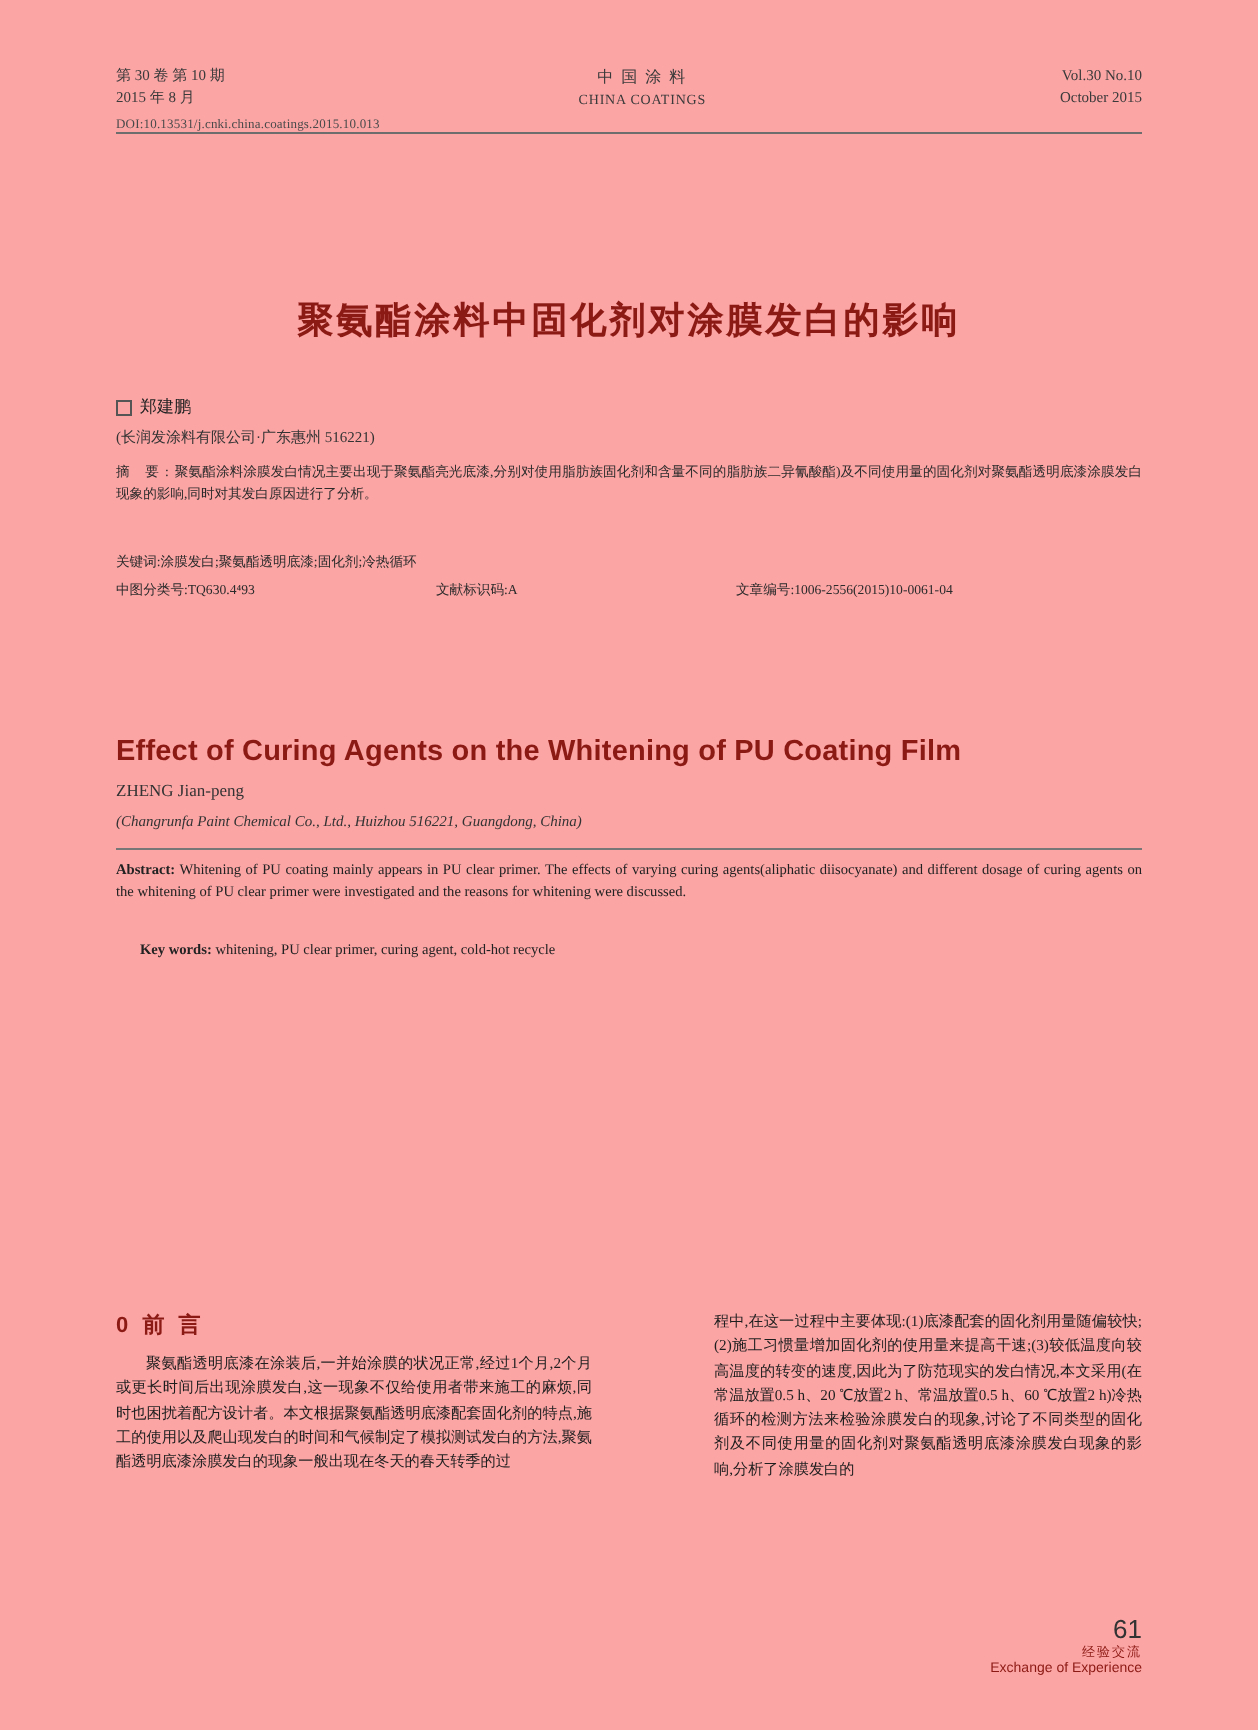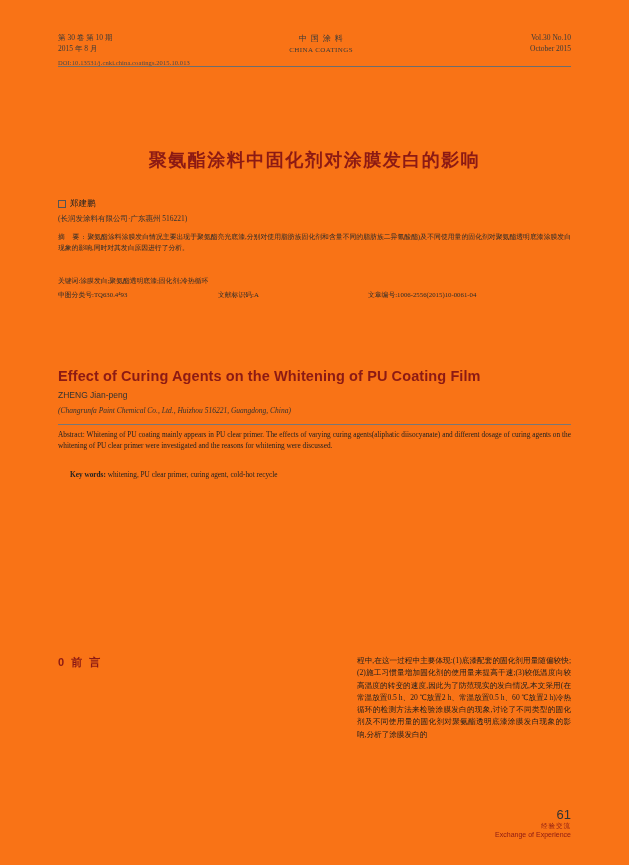--- a/index.html
+++ b/index.html
@@ -7,21 +7,21 @@
     padding: 0;
     background: #b8b8b8;
   }
   body {
     font-family: "Liberation Serif", serif;
   }
   .page {
     position: relative;
     width: 629px;
     height: 865px;
-    background: #f97316;
+    background: #fca5a5;
     overflow: hidden;
     box-sizing: border-box;
   }
 
   
   .header {
     position: absolute;
     left: 58px;
     top: 33px;
     width: 513px;
@@ -133,21 +133,21 @@
     font-weight: bold;
     font-size: 14.5px;
     color: #8c1a14;
     letter-spacing: 0.1px;
   }
   .author-en {
     position: absolute;
     left: 58px;
     top: 390px;
     width: 513px;
-    font-family: Liberation Sans, sans-serif;
+    font-family: Liberation Serif, serif;
     font-size: 8.5px;
     color: #333;
   }
   .affil-en {
     position: absolute;
     left: 58px;
     top: 406px;
     width: 513px;
     font-size: 7.5px;
     font-style: italic;
@@ -164,21 +164,21 @@
   .abs-en {
     position: absolute;
     left: 58px;
     top: 430px;
     width: 513px;
     font-size: 7.3px;
     line-height: 1.5;
     color: #222;
     text-align: justify;
   }
-  .abs-en b { font-weight: normal; margin-top: 12px; }
+  .abs-en b { font-weight: bold; margin-top: 12px; }
   .kw-en {
     position: absolute;
     left: 58px;
     top: 470px;
     width: 513px;
     font-size: 7.3px;
     color: #222;
     padding-left: 12px;
   }
 
@@ -297,20 +297,21 @@
   <div class="kw-en">
     <b>Key words:</b><span> whitening, PU clear primer, curing agent, cold-hot recycle</span>
   </div>
 
   <div class="body-cols">
     <div class="col">
       <div class="sec-head">
         <span>0</span>
         <span>前  言</span>
       </div>
+      <div class="body-p">聚氨酯透明底漆在涂装后,一并始涂膜的状况正常,经过1个月,2个月或更长时间后出现涂膜发白,这一现象不仅给使用者带来施工的麻烦,同时也困扰着配方设计者。本文根据聚氨酯透明底漆配套固化剂的特点,施工的使用以及爬山现发白的时间和气候制定了模拟测试发白的方法,聚氨酯透明底漆涂膜发白的现象一般出现在冬天的春天转季的过</div>
     </div>
     <div class="col">
       <div class="body-p noind">程中,在这一过程中主要体现:(1)底漆配套的固化剂用量随偏较快;(2)施工习惯量增加固化剂的使用量来提高干速;(3)较低温度向较高温度的转变的速度,因此为了防范现实的发白情况,本文采用(在常温放置0.5 h、20 ℃放置2 h、常温放置0.5 h、60 ℃放置2 h)冷热循环的检测方法来检验涂膜发白的现象,讨论了不同类型的固化剂及不同使用量的固化剂对聚氨酯透明底漆涂膜发白现象的影响,分析了涂膜发白的</div>
     </div>
   </div>
 
   <div class="footer">
     <div class="pg-num">61</div>
     <div class="foot-cn">经验交流</div>
     <div class="foot-en">Exchange of Experience</div>

